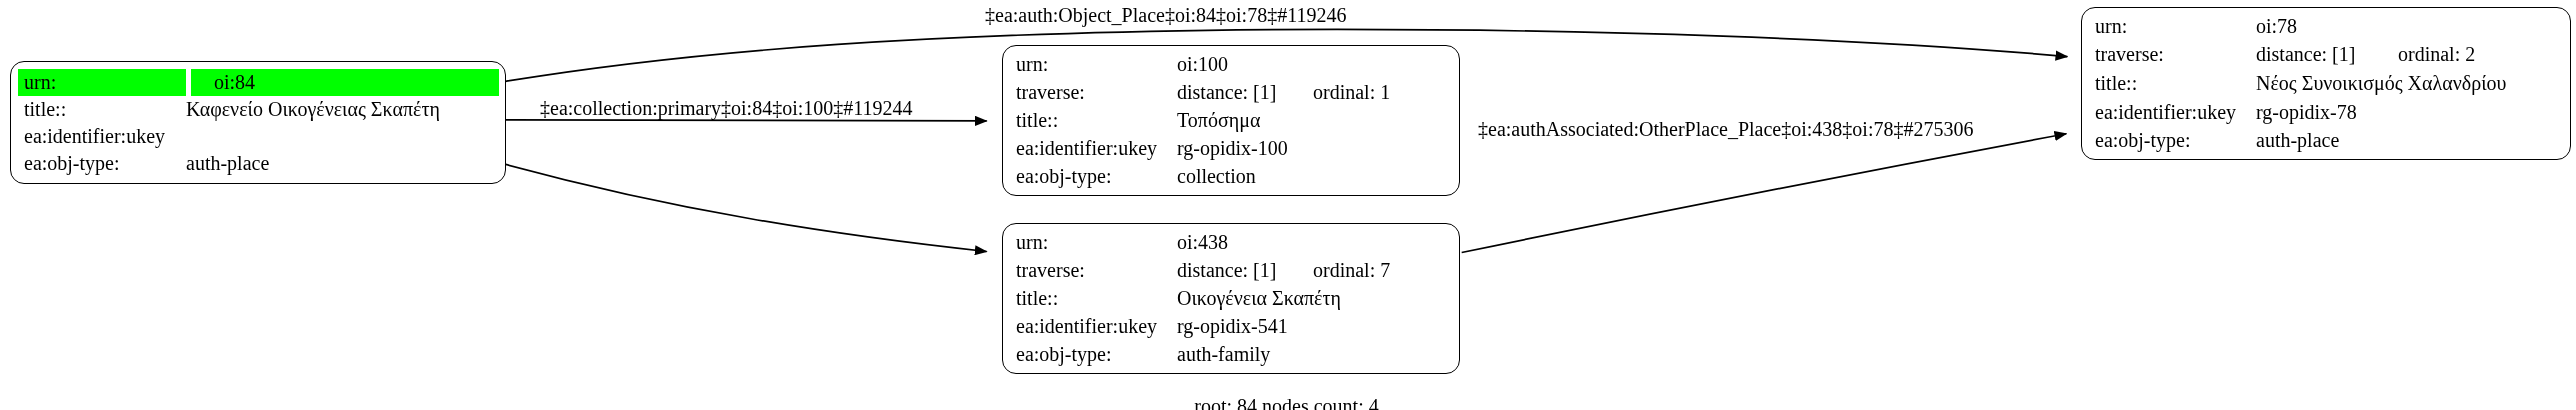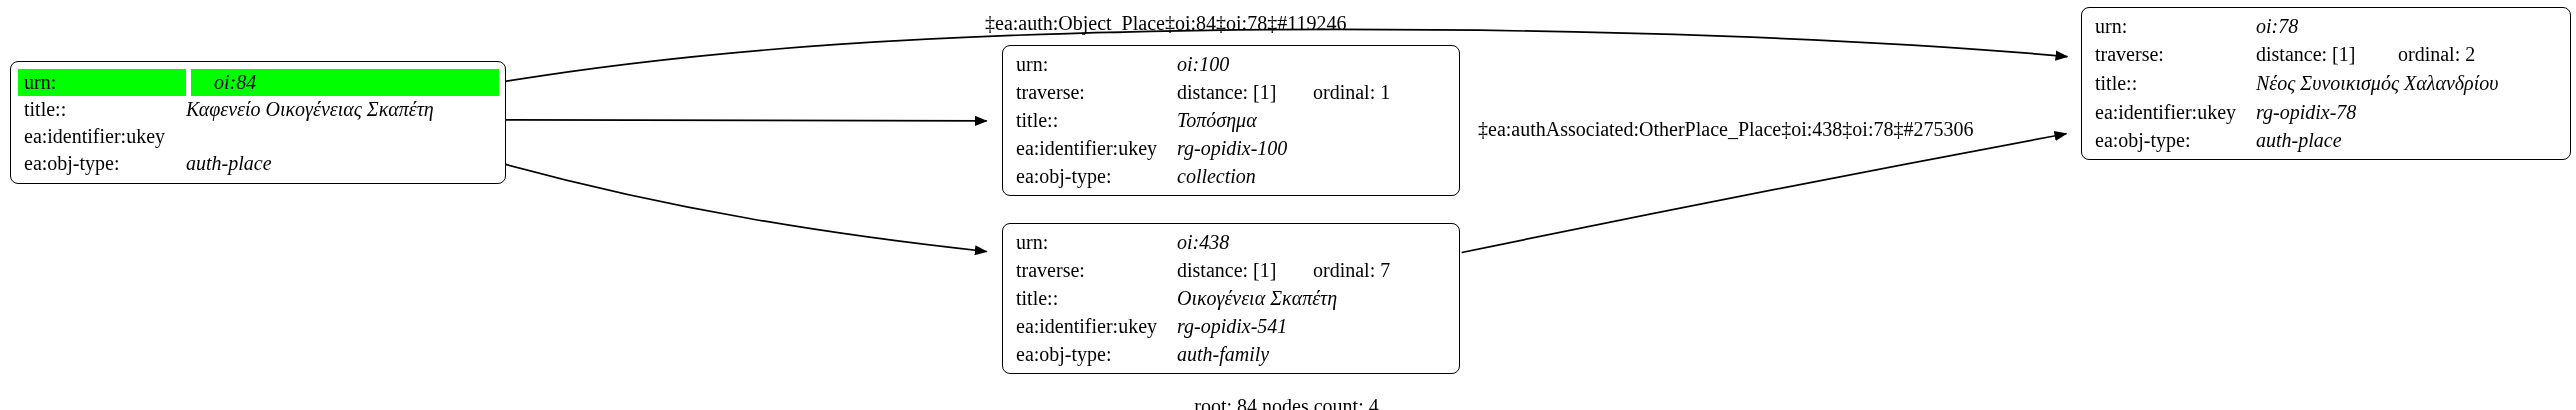--- a/index.html
+++ b/index.html
@@ -7,32 +7,32 @@
     position:relative;
     width:2576px;height:411px;
     background:#ffffff;
     font-family:"Liberation Serif","DejaVu Serif",serif;
     font-size:20px;color:#000000;
     overflow:hidden;
   }
   .node{
     position:absolute;
     border:1.7px solid #000000;
-    border-radius:8px;
+    border-radius:14px;
     background:#ffffff;
     box-sizing:border-box;
     padding:4px 6px 4px 7px;
     display:flex;flex-direction:column;justify-content:center;
   }
   .row{display:flex;align-items:center;}
   .node.root .row{height:27px;}
   .node.mid .row{height:29px;}
   .node.place .row{height:29px;}
   .cell-label{width:168px;padding-left:6px;box-sizing:border-box;flex:none;white-space:nowrap;}
-  .cell-value{flex:1;white-space:nowrap;font-style:italic;}
+  .cell-value{flex:1;white-space:nowrap;}
   .cell-distance{flex:none;white-space:nowrap;}
   .cell-ordinal{flex:none;white-space:nowrap;}
   .node.mid .cell-label,.node.place .cell-label{width:167px;}
   .node.mid .cell-distance{width:136px;}
   .node.place .cell-distance{width:142px;}
   .hl{background:#00ff00;height:27px;display:flex;align-items:center;}
   .hl.cell-label{margin-right:5px;}
   .edge-label{
     position:absolute;white-space:nowrap;
     background:transparent;
@@ -142,19 +142,20 @@
     <div class="row">
       <span class="cell-label">ea:identifier:ukey</span>
       <span class="cell-value">rg-opidix-78</span>
     </div>
     <div class="row">
       <span class="cell-label">ea:obj-type:</span>
       <span class="cell-value">auth-place</span>
     </div>
   </div>
 
-  <div class="edge-label" style="left:985px;top:12px;">‡ea:auth:Object_Place‡oi:84‡oi:78‡#119246</div>
+  <div class="edge-label" style="left:985px;top:4px;">‡ea:auth:Object_Place‡oi:84‡oi:78‡#119246</div>
+  <div class="edge-label" style="left:540px;top:97px;">‡ea:collection:primary‡oi:84‡oi:100‡#119244</div>
   <div class="edge-label" style="left:1478px;top:118px;">‡ea:authAssociated:OtherPlace_Place‡oi:438‡oi:78‡#275306</div>
 
   <div class="caption" style="left:1039px;top:379px;width:495px;margin-top:16px;">root: 84 nodes count: 4</div>
 
 </div>
 
 
 </body></html>

